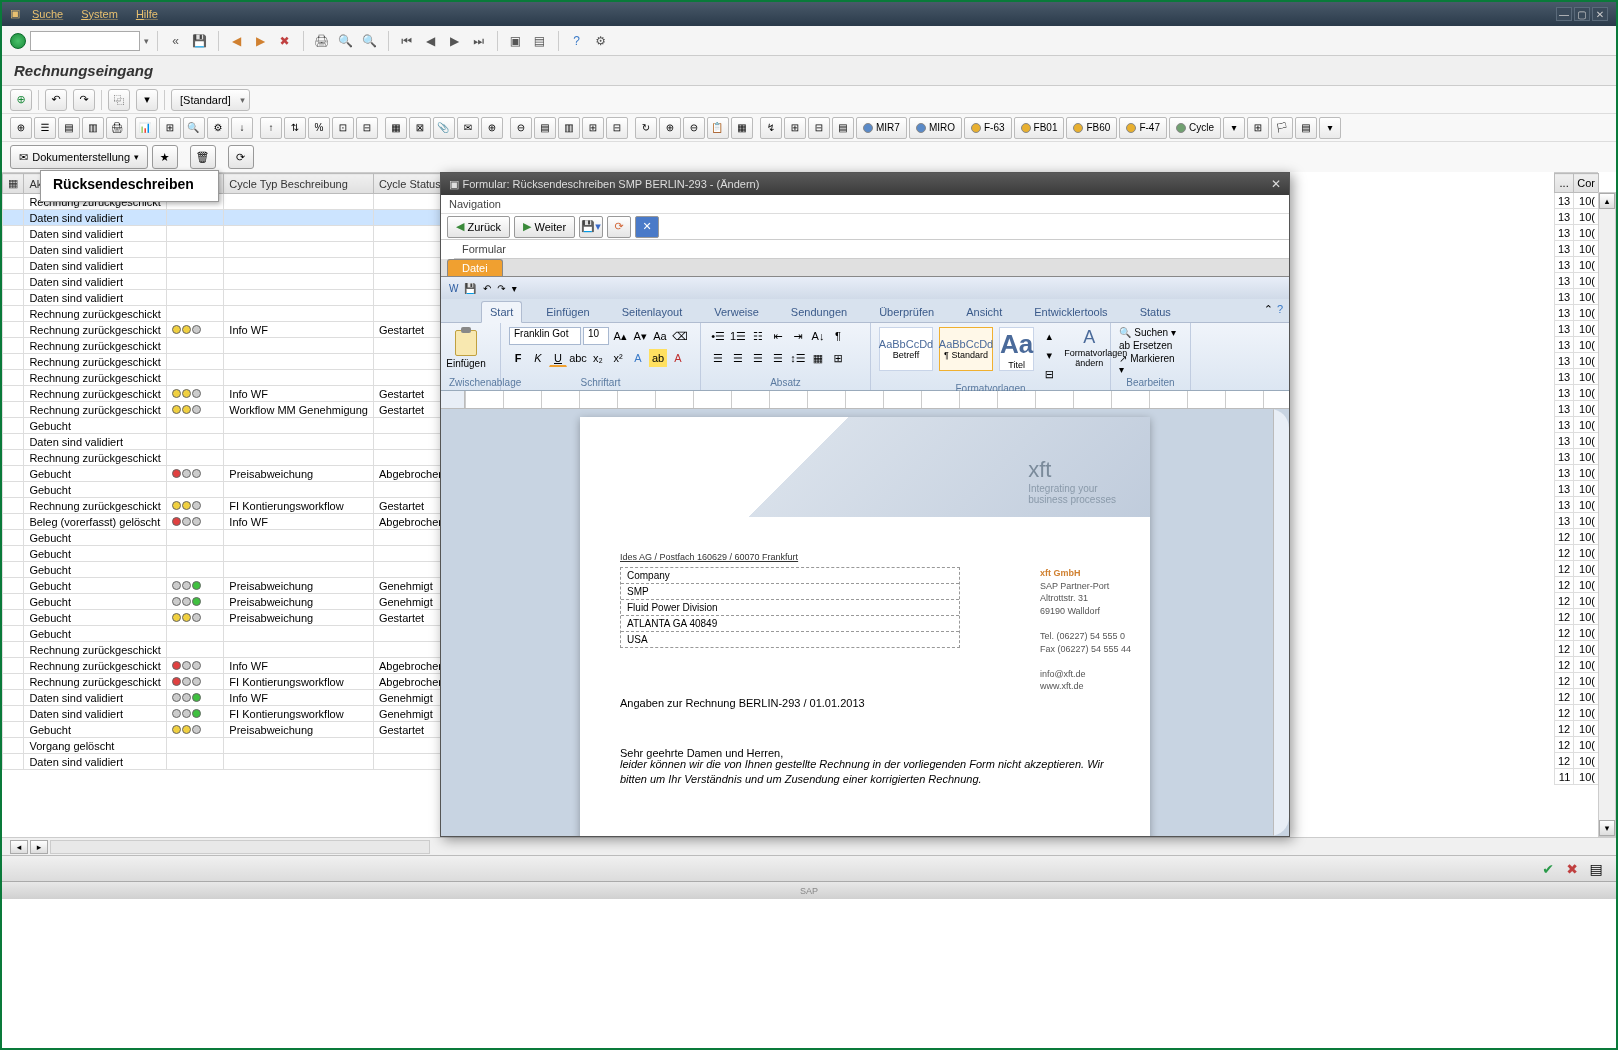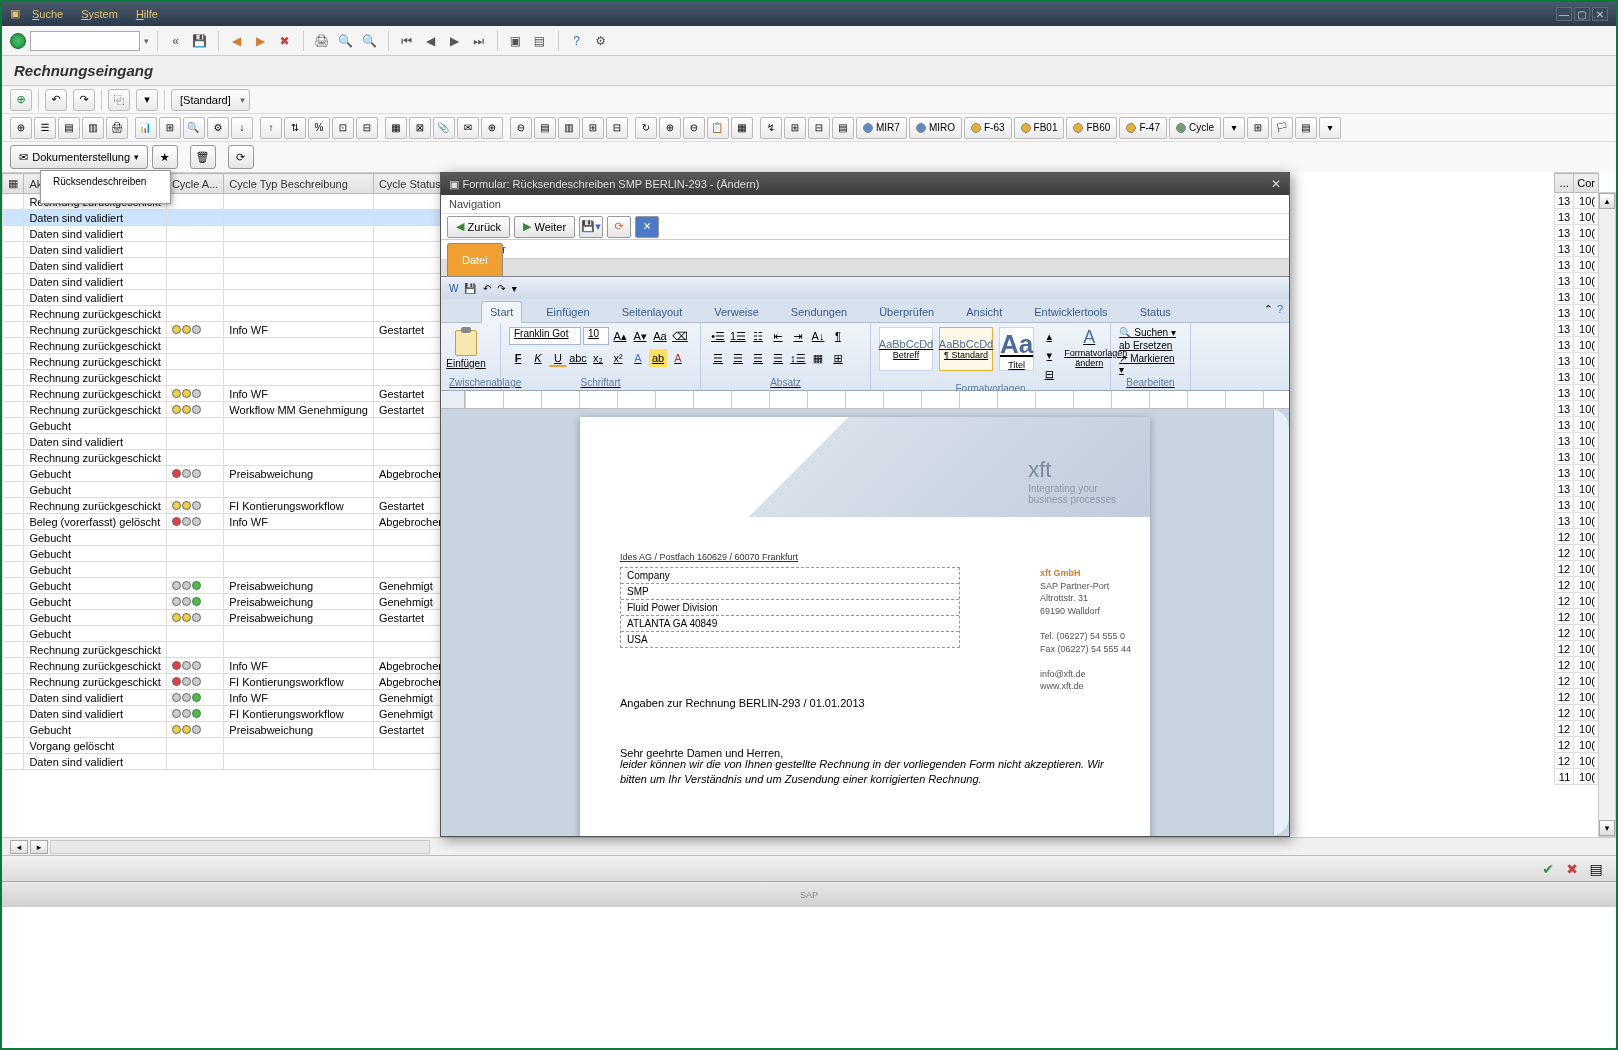--- a/index.html
+++ b/index.html
@@ -1,19 +1,19 @@
 <!DOCTYPE html>
 <html><head>
 <meta charset="utf-8">
 <style>
 * { box-sizing: border-box; margin: 0; padding: 0; }
 body { font-family: Arial, sans-serif; font-size: 11px; background: #fff; width: 1618px; height: 1050px; overflow: hidden; border: 2px solid #0a7a3a; }
 .menubar { background: linear-gradient(#4a5a6a, #2a3a4a); height: 24px; display: flex; align-items: center; padding: 0 8px; color: #e8c070; }
 .menubar .menu-icon { width: 14px; height: 14px; margin-right: 8px; }
-.menubar .menu-item { margin-right: 18px; cursor: pointer; text-decoration-color: rgba(232,192,112,0.4); }
+.menubar .menu-item { margin-right: 18px; cursor: pointer; text-decoration: underline; text-decoration-color: rgba(232,192,112,0.4); }
 .menubar .menu-item::first-letter { text-decoration: underline; }
 .menubar .window-controls { margin-left: auto; display: flex; gap: 2px; }
 .menubar .window-controls span { width: 16px; height: 14px; background: #3a4a5a; border: 1px solid #5a6a7a; display: flex; align-items: center; justify-content: center; color: #ccc; font-size: 10px; }
 
 .app-toolbar { height: 30px; background: #f5f5f5; border-bottom: 1px solid #ccc; display: flex; align-items: center; padding: 0 8px; gap: 4px; position: relative; }
 .tb-icon-ok { width: 16px; height: 16px; border-radius: 50%; background: radial-gradient(#4ac26b,#1a8a3a); border: 1px solid #0a6a2a; }
 .tb-input { width: 110px; height: 20px; border: 1px solid #aaa; background: #fff; }
 .tb-sep { width: 1px; height: 20px; background: #ccc; margin: 0 4px; }
 .tb-btn { width: 20px; height: 20px; border: 1px solid transparent; display: flex; align-items: center; justify-content: center; font-size: 12px; color: #555; cursor: pointer; }
 
@@ -27,21 +27,21 @@
 .button-row { height: 28px; background: #f8f8f8; border-bottom: 1px solid #ddd; display: flex; align-items: center; padding: 0 8px; gap: 2px; overflow: hidden; }
 .br-btn { width: 22px; height: 22px; border: 1px solid #bbb; background: linear-gradient(#fff,#eaeaea); border-radius: 2px; display: flex; align-items: center; justify-content: center; font-size: 10px; cursor: pointer; flex-shrink: 0; }
 .br-sep { width: 3px; height: 22px; flex-shrink: 0; }
 .br-labeled { width: auto; padding: 0 6px; gap: 3px; font-size: 10px; white-space: nowrap; }
 .br-labeled .circ { width: 10px; height: 10px; border-radius: 50%; border: 1px solid #888; }
 
 .action-row { height: 30px; background: #f8f8f8; display: flex; align-items: center; padding: 0 8px; gap: 4px; position: relative; }
 .action-btn { height: 24px; border: 1px solid #999; background: linear-gradient(#fff,#e5e5e5); border-radius: 3px; padding: 0 8px; display: flex; align-items: center; gap: 4px; font-size: 11px; cursor: pointer; }
 .action-btn.icon-only { width: 26px; padding: 0; justify-content: center; }
 .dropdown-menu { position: absolute; top: 28px; left: 38px; background: #fff; border: 1px solid #999; box-shadow: 2px 2px 5px rgba(0,0,0,0.3); z-index: 10; }
-.dropdown-menu .dd-item { padding: 5px 24px 16px 12px; font-size: 10px; cursor: pointer; }
+.dropdown-menu .dd-item { padding: 5px 24px 9px 12px; font-size: 14px; cursor: pointer; font-weight: bold; }
 
 .main-area { display: flex; height: 665px; position: relative; }
 .table-container { flex: 0 0 438px; overflow: hidden; background: #fff; border-top: 1px solid #ccc; }
 .data-table { width: 100%; border-collapse: collapse; font-size: 11px; }
 .data-table th { background: linear-gradient(#f0f0f0,#e0e0e0); border: 1px solid #bbb; padding: 3px 5px; text-align: left; font-weight: normal; color: #333; height: 19px; white-space: nowrap; }
 .data-table td { border: 1px solid #ddd; padding: 1px 5px; height: 16px; white-space: nowrap; overflow: hidden; }
 .data-table tr.selected td { background: #cce4ff; }
 .data-table td.icon-cell { width: 14px; text-align: center; padding: 0; }
 .cycle-icons { display: inline-flex; gap: 1px; align-items: center; }
 .ci { width: 9px; height: 9px; border-radius: 50%; border: 1px solid #666; }
@@ -60,30 +60,30 @@
 
 .modal { position: absolute; left: 438px; top: 0; width: 850px; height: 665px; background: #fff; border: 1px solid #555; box-shadow: 3px 3px 12px rgba(0,0,0,0.4); z-index: 5; display: flex; flex-direction: column; }
 .modal-title { height: 22px; background: linear-gradient(#5a5a5a,#3a3a3a); color: #ddd; display: flex; align-items: center; padding: 0 8px; font-size: 11px; }
 .modal-title .close { margin-left: auto; cursor: pointer; font-size: 12px; }
 .nav-label { padding: 3px 8px; font-size: 11px; color: #444; border-bottom: 1px solid #ddd; }
 .nav-toolbar { height: 26px; display: flex; align-items: center; padding: 0 6px; gap: 4px; border-bottom: 1px solid #ccc; }
 .nav-btn { height: 22px; border: 1px solid #999; background: linear-gradient(#fff,#e5e5e5); border-radius: 2px; padding: 0 8px; display: flex; align-items: center; gap: 3px; font-size: 11px; cursor: pointer; }
 .nav-btn.icon { width: 24px; padding: 0; justify-content: center; }
 .form-label { padding: 3px 8px; font-size: 11px; color: #444; border-bottom: 1px solid #ccc; margin-left: 13px; }
 .datei-tab { height: 18px; background: #e0e0e0; display: flex; align-items: flex-end; padding-left: 6px; border-bottom: 1px solid #888; }
-.datei-tab .tab { background: #f0a030; color: #fff; padding: 10px 14px; font-size: 11px; border: 1px solid #888; border-bottom: none; border-radius: 3px 3px 0 0; }
+.datei-tab .tab { background: #f0a030; color: #fff; padding: 2px 14px; font-size: 11px; border: 1px solid #888; border-bottom: none; border-radius: 3px 3px 0 0; }
 
 .word-container { flex: 1; background: #c8d4e2; display: flex; flex-direction: column; overflow: hidden; }
 .word-qat { height: 22px; background: linear-gradient(#e8eef8,#d0dae8); display: flex; align-items: center; padding: 0 8px; gap: 6px; font-size: 10px; }
 .word-ribbon-tabs { height: 24px; background: #d8e2ee; display: flex; align-items: flex-end; padding-left: 40px; gap: 16px; font-size: 11px; border-bottom: 1px solid #b0bcd0; position: relative; }
 .word-ribbon-tabs .rtab { padding: 4px 8px; cursor: pointer; color: #3a5a8a; }
 .word-ribbon-tabs .rtab.active { background: #f0f4fa; border: 1px solid #b0bcd0; border-bottom: 1px solid #f0f4fa; border-radius: 3px 3px 0 0; margin-bottom: -1px; }
 .word-ribbon-tabs .help { position: absolute; right: 6px; top: 4px; display: flex; gap: 4px; }
 .word-ribbon { height: 68px; background: linear-gradient(#f0f4fa,#dce6f2); display: flex; border-bottom: 1px solid #9ab; font-size: 10px; }
-.rib-group { border-right: 1px solid #c0cce0; padding: 4px 8px 2px; display: flex; flex-direction: column; justify-content: space-between; text-decoration: underline; }
+.rib-group { border-right: 1px solid #c0cce0; padding: 4px 8px 2px; display: flex; flex-direction: column; justify-content: space-between; }
 .rib-group .rg-label { text-align: center; color: #5a7aa0; font-size: 10px; }
 .rib-group .rg-content { display: flex; gap: 6px; align-items: flex-start; }
 .paste-btn { width: 34px; height: 44px; display: flex; flex-direction: column; align-items: center; justify-content: center; gap: 2px; }
 .paste-btn .clip { width: 22px; height: 26px; background: #f8e8b0; border: 1px solid #c0a040; border-radius: 2px; position: relative; }
 .paste-btn .clip::before { content:''; position:absolute; top:-4px; left:5px; width:10px; height:6px; background:#888; border-radius:2px; }
 .font-row { display: flex; gap: 2px; align-items: center; }
 .font-sel { border: 1px solid #a8b8d0; background: #fff; height: 18px; padding: 0 4px; font-size: 10px; }
 .fmt-btn { width: 18px; height: 18px; border: 1px solid transparent; display: flex; align-items: center; justify-content: center; cursor: pointer; font-size: 11px; }
 .fmt-btn.u { text-decoration: underline; border-bottom: 2px solid #f0a030; }
 .style-box { width: 54px; height: 44px; border: 1px solid #c8d4e8; background: #fff; display: flex; flex-direction: column; align-items: center; justify-content: center; font-size: 9px; }
@@ -111,21 +111,21 @@
 .doc-greet { position: absolute; top: 330px; left: 40px; font-size: 11px; }
 .doc-body { position: absolute; top: 340px; left: 40px; right: 34px; font-size: 11px; line-height: 1.4; font-style: italic; }
 .doc-vscroll { position: absolute; right: 0; top: 0; bottom: 0; width: 16px; background: #e8eef6; border-left: 1px solid #bbb; }
 
 .bottom-scroll { height: 18px; background: #f0f0f0; border-top: 1px solid #ccc; display: flex; align-items: center; padding: 0 8px; }
 .bottom-scroll .sb { width: 18px; height: 14px; background: linear-gradient(#fff,#ddd); border: 1px solid #aaa; text-align: center; font-size: 9px; line-height: 12px; margin-right: 2px; }
 .bottom-scroll .track { flex: 0 0 380px; height: 14px; background: #e8e8e8; border: 1px solid #ccc; }
 
 .statusbar { height: 26px; background: linear-gradient(#f0f0f0,#dcdcdc); border-top: 1px solid #bbb; display: flex; align-items: center; justify-content: flex-end; padding: 0 10px; gap: 4px; }
 .statusbar .sb-btn { width: 20px; height: 20px; display: flex; align-items: center; justify-content: center; font-size: 14px; }
-.sap-footer { height: 26px; background: linear-gradient(#e8e8e8,#d0d0d0); border-top: 1px solid #aaa; display: flex; align-items: center; justify-content: center; font-size: 9px; color: #888; text-align: center; }
+.sap-footer { height: 18px; background: linear-gradient(#e8e8e8,#d0d0d0); border-top: 1px solid #aaa; display: flex; align-items: center; justify-content: center; font-size: 9px; color: #888; text-align: center; }
 </style>
 </head>
 <body>
 
 <div class="menubar">
   <span class="menu-icon">▣</span>
   <span class="menu-item">Suche</span>
   <span class="menu-item">System</span>
   <span class="menu-item">Hilfe</span>
   <div class="window-controls">

